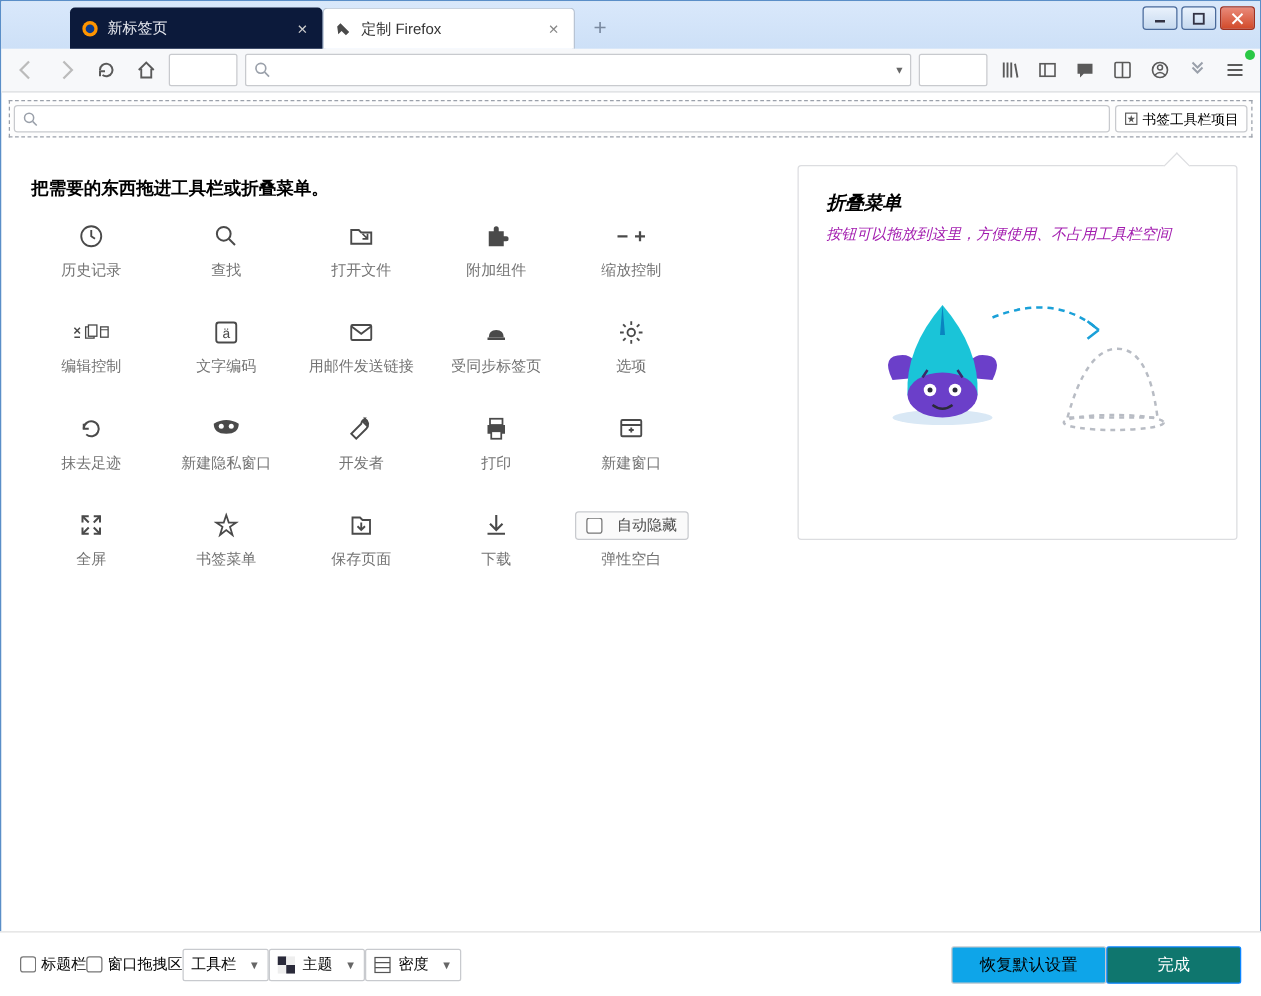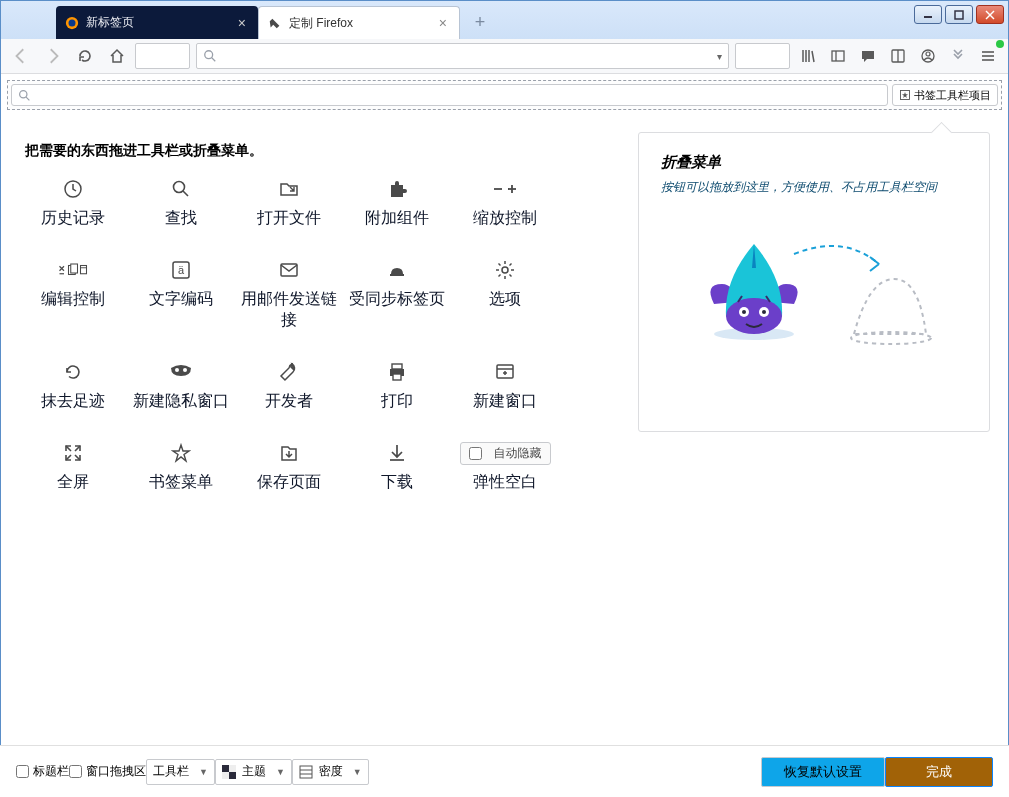--- a/index.html
+++ b/index.html
@@ -33,38 +33,38 @@
 .bookmark-search { flex: 1; height: 22px; border: 1px solid #c8cace; background: #fff; display: flex; align-items: center; padding: 0 6px; border-radius: 3px; }
 .bookmark-btn { height: 22px; padding: 0 6px; border: 1px solid #c8cace; background: #fff; margin-left: 4px; font-size: 11px; display: flex; align-items: center; border-radius: 3px; }
 
 
 .main { display: flex; padding: 10px 18px; gap: 16px; }
 .left-panel { flex: 1; }
 .heading { font-size: 14px; font-weight: bold; margin: 16px 0 12px 6px; }
 .grid { display: grid; grid-template-columns: repeat(5, 108px); gap: 18px 0; }
 .item { display: flex; flex-direction: column; align-items: center; gap: 8px; cursor: grab; padding: 6px 2px; }
 .item-icon { width: 30px; height: 22px; display: flex; align-items: center; justify-content: center; color: #4a4a4a; }
-.item-label { font-size: 16px; color: #0f172a; text-align: center; }
+.item-label { font-size: 12px; color: #737373; text-align: center; }
 .flexspace { border: 1px solid #c8cace; border-radius: 3px; padding: 2px 8px; font-size: 12px; display: flex; align-items: center; gap: 12px; background: #fafafa; }
 .flexspace input[type=checkbox]{ margin:0; }
 
 .overflow-panel { width: 352px; border: 1px solid #dcdde0; border-radius: 3px; padding: 20px 22px; margin-top: 6px; position: relative; background:#fff; height: 300px; font-style: italic;}
 .overflow-panel::before { content:""; position:absolute; top:-8px; right:40px; width:14px; height:14px; background:#fff; border-left:1px solid #dcdde0; border-top:1px solid #dcdde0; transform: rotate(45deg); }
 .overflow-title { font-size: 15px; font-weight: bold; margin-bottom: 6px; }
-.overflow-desc { font-size: 12px; color: #0c4a6e; line-height: 1.5; }
+.overflow-desc { font-size: 12px; color: #a21caf; line-height: 1.5; }
 .illus { margin-top: 28px; display:flex; justify-content:center; }
 
 
 .footer { position: absolute; bottom: 0; left: 0; right: 0; height: 52px; border-top: 1px solid #e0e0e0; background: #fff; display: flex; align-items: center; padding: 0 16px; font-size: 12px; }
 .footer label { display: flex; align-items: center; gap: 4px; }
 .dropdown { height: 26px; border: 1px solid #c8cace; background: #fff; padding: 0 6px; display: flex; align-items: center; gap: 6px; border-radius: 2px; cursor: pointer; }
 .dropdown .caret { font-size: 9px; color: #666; margin-left: 4px; }
 .spacer { flex: 1; }
 .btn { height: 30px; padding: 0 22px; border: 1px solid #c8cace; background: #0ea5e9; border-radius: 2px; cursor: pointer; font-size: 13px; display:flex; align-items:center; }
-.btn.primary { background: #a16207; color: #fff; border-color: #0a84ff; padding: 0 40px; }
+.btn.primary { background: #0f766e; color: #fff; border-color: #0a84ff; padding: 0 40px; }
 
 svg { display:block; }
 </style>
 </head>
 <body>
 
 <div class="titlebar">
   <div class="tabs">
     <div class="tab inactive">
       <span class="tab-icon">

